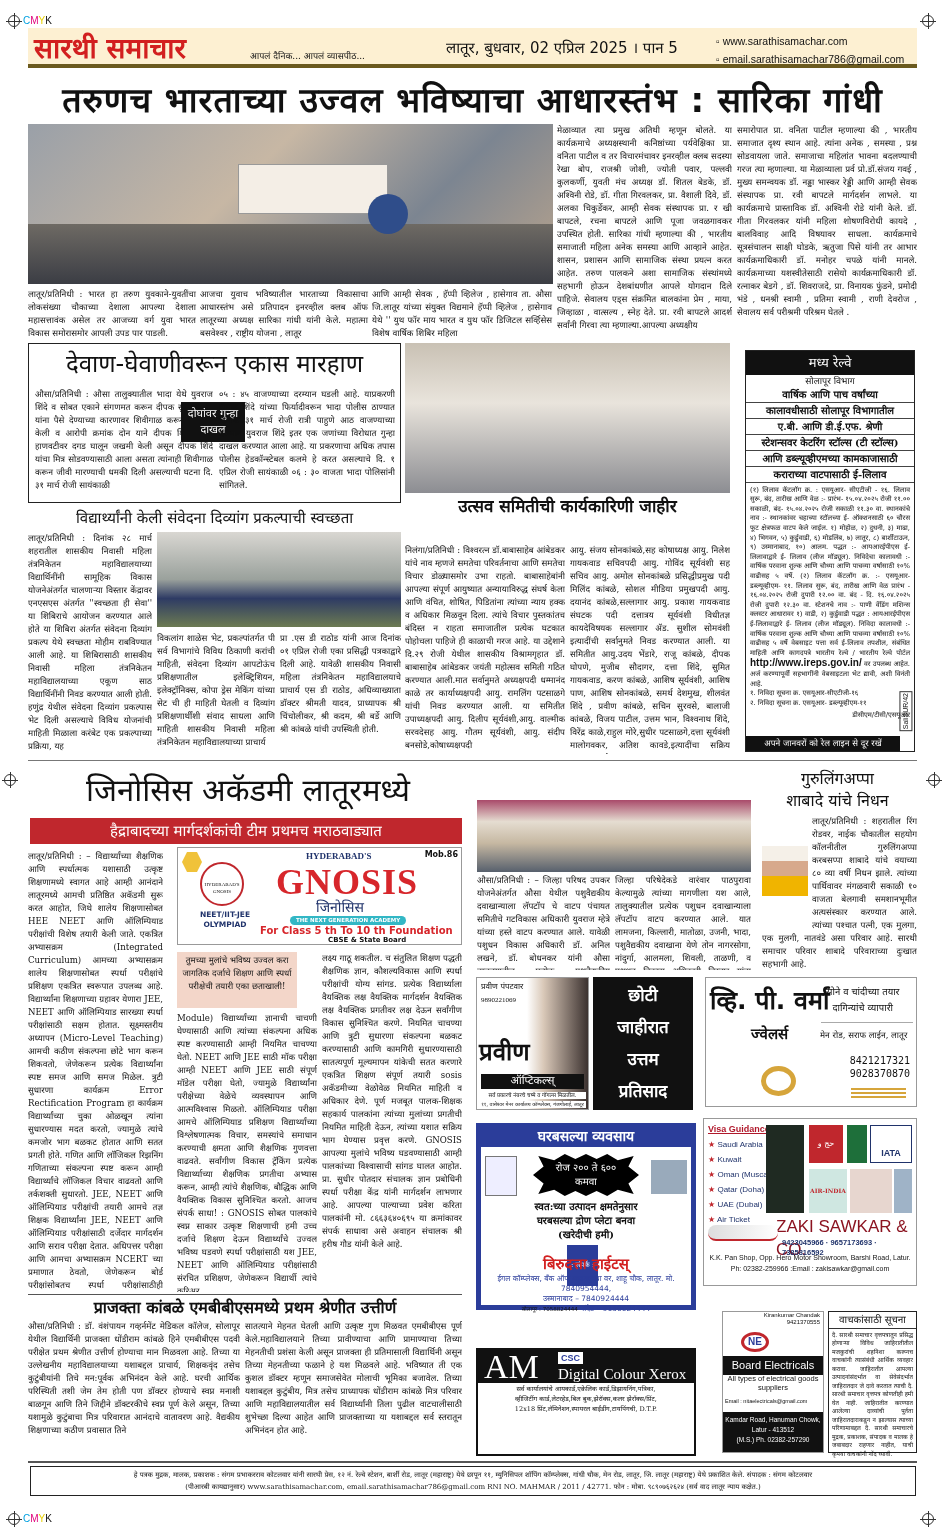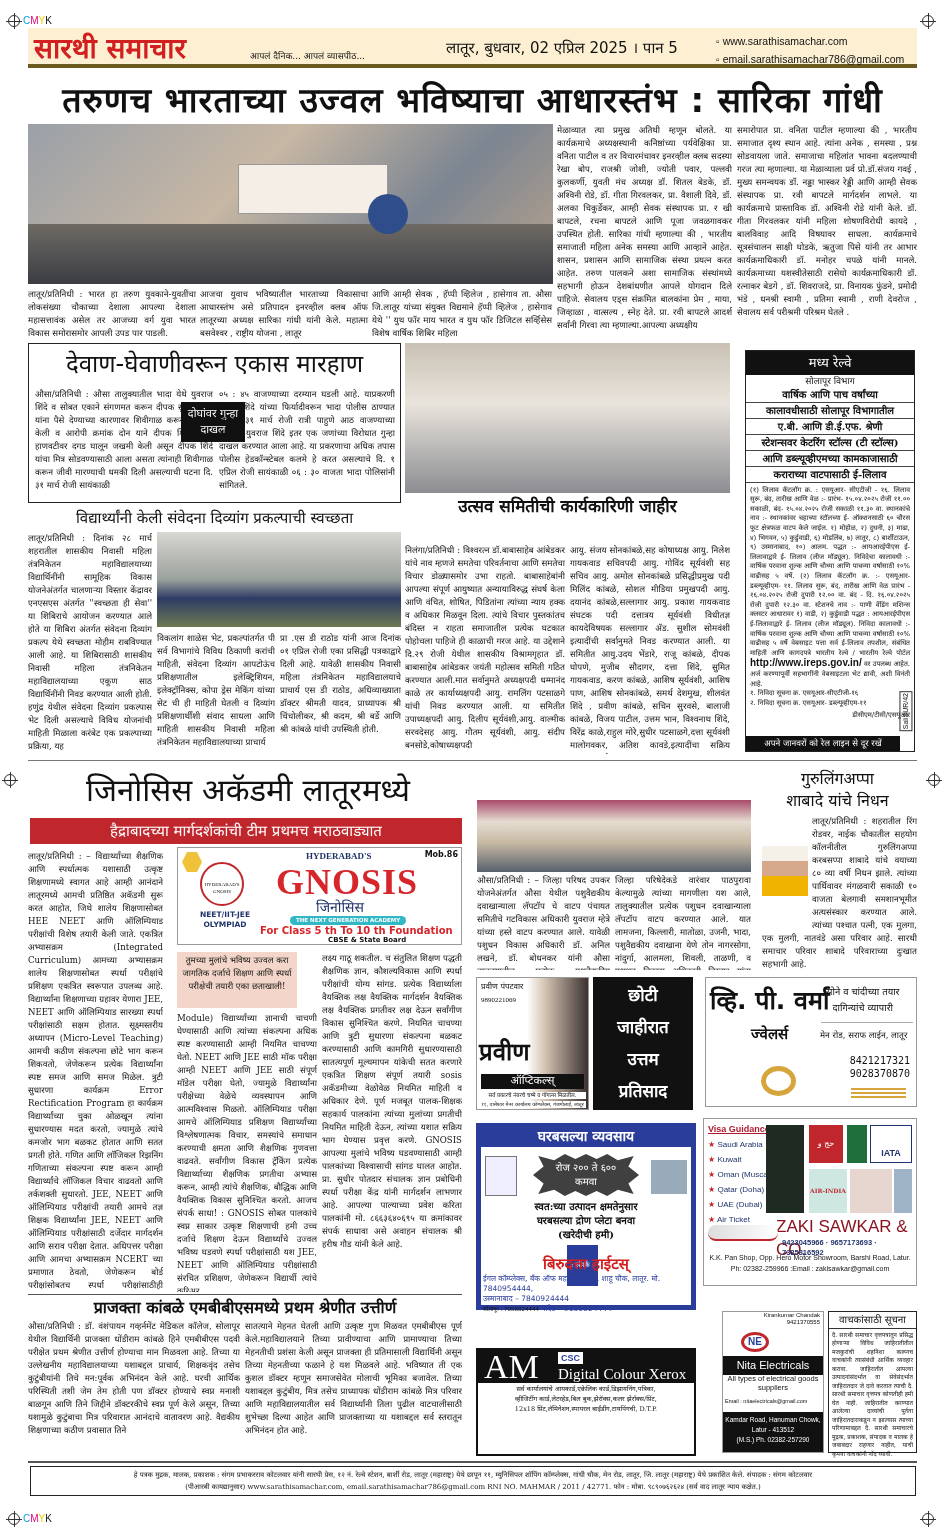--- a/index.html
+++ b/index.html
@@ -168,31 +168,31 @@
   <div style="position:absolute;right:6px;top:76px;font-size:10px;font-family:'DejaVu Sans Mono',monospace;line-height:13px">
     <div>8421217321</div>
     <div>9028370870</div>
   </div>
   <div style="position:absolute;left:55px;top:88px;width:35px;height:30px;border:5px solid #d6a53b;border-radius:50%"></div>
   <div style="position:absolute;left:145px;top:110px;width:55px;height:12px;background:repeating-linear-gradient(180deg,#d6a53b 0 2px,transparent 2px 4px)"></div>
 </div>
 
 <div class="abs" style="left:476px;top:1123px;width:220px;height:187px;background:#fff;border:5px solid #2b3d9a">
   <div style="background:#2b3d9a;color:#fff;text-align:center;font-size:14px;font-weight:bold;font-family:'DejaVu Sans',sans-serif;margin:-1px -1px 0;height:20px;line-height:18px">घरबसल्या व्यवसाय</div>
-  <div style="position:absolute;left:52px;top:26px;width:106px;height:42px;background:#404040;color:#fff;text-align:center;font-size:10px;line-height:14px;padding:7px 14px;clip-path:polygon(0 50%,10% 30%,5% 5%,20% 15%,30% 0,40% 12%,50% 0,60% 12%,70% 0,80% 15%,95% 5%,90% 30%,100% 50%,90% 70%,95% 95%,80% 85%,70% 100%,60% 88%,50% 100%,40% 88%,30% 100%,20% 85%,5% 95%,10% 70%)">रोज २०० ते ६०० कमवा</div>
+  <div style="position:absolute;left:52px;top:26px;width:106px;height:42px;background:#000000;color:#fff;text-align:center;font-size:10px;line-height:14px;padding:7px 14px;clip-path:polygon(0 50%,10% 30%,5% 5%,20% 15%,30% 0,40% 12%,50% 0,60% 12%,70% 0,80% 15%,95% 5%,90% 30%,100% 50%,90% 70%,95% 95%,80% 85%,70% 100%,60% 88%,50% 100%,40% 88%,30% 100%,20% 85%,5% 95%,10% 70%)">रोज २०० ते ६०० कमवा</div>
   <div style="position:absolute;left:4px;top:28px;width:32px;height:40px;border:1px solid #777;background:#eef"></div>
   <div style="position:absolute;right:4px;top:32px;width:36px;height:34px;background:#9ab"></div>
   <div style="position:absolute;left:0;right:0;top:72px;text-align:center;font-size:10px;font-weight:bold;line-height:14px">
     <div>स्वत:च्या उत्पादन क्षमतेनुसार</div>
     <div>घरबसल्या द्रोण प्लेटा बनवा</div>
     <div>(खरेदीची हमी)</div>
   </div>
   <div style="position:absolute;left:86px;top:117px;background:#2b3d9a;color:#fff;font-size:7px;padding:16px 4px">: संपर्क :</div>
   <div style="position:absolute;left:0;right:0;top:126px;text-align:center;color:#d21f1f;font-size:15px;font-weight:bold;font-family:'DejaVu Sans',sans-serif">बिरुदत्ता हाईटस्</div>
-  <div style="position:absolute;left:2px;right:2px;top:146px;text-align:left;color:#2b3d9a;font-size:7.5px;line-height:10px;font-family:'DejaVu Sans',sans-serif">
+  <div style="position:absolute;left:2px;right:2px;top:146px;text-align:center;color:#2b3d9a;font-size:7.5px;line-height:10px;font-family:'DejaVu Sans',sans-serif">
     <div>ईगल कॉम्प्लेक्स, बँक ऑफ महाराष्ट्रच्या वर, शाहू चौक, लातूर. मो. 7840954444,</div>
     <div>उस्मानाबाद – 7840924444</div>
     <div><span style="font-size:5.5px;color:#111">सोलापूर : 7058824444</span> <span>नांदेड – 9156024444</span></div>
   </div>
 </div>
 
 <div class="abs" style="left:476px;top:1348px;width:220px;height:108px;background:#fff;border:2px solid #111">
   <div style="background:#111;color:#fff;height:33px;position:relative">
     <div style="position:absolute;left:6px;top:-6px;font-size:34px;font-family:'Liberation Serif',serif">AM</div>
     <div style="position:absolute;left:80px;top:2px;background:#fff;color:#2b3d9a;font-size:9px;font-weight:bold;padding:0 3px;font-family:'Liberation Sans',sans-serif">CSC</div>
@@ -230,21 +230,21 @@
     <div>Ph: 02382-259966 :Email : zakisawkar@gmail.com</div>
   </div>
 </div>
 
 <div class="abs" style="left:722px;top:1311px;width:102px;height:142px;border:1px solid #999;font-family:'Liberation Sans',sans-serif">
   <div style="text-align:right;font-size:6px;padding-right:3px;line-height:7px">
     <div>Kirankumar Chandak</div>
     <div>9421370555</div>
   </div>
   <div style="position:absolute;left:18px;top:20px;width:28px;height:20px;border:3px solid #c0272d;border-radius:50%;color:#2b3d9a;font-weight:bold;font-size:10px;text-align:center;line-height:14px">NE</div>
-  <div class="inv" style="position:absolute;left:0;right:0;top:44px;font-size:11px;text-align:center;padding:2px 0">Nita Electricals</div>
+  <div class="inv" style="position:absolute;left:0;right:0;top:44px;font-size:11px;text-align:center;padding:2px 0">Board Electricals</div>
   <div style="position:absolute;left:2px;right:2px;top:62px;text-align:center;font-size:7.5px;line-height:9px">All types of electrical goods suppliers</div>
   <div style="position:absolute;left:2px;right:2px;top:86px;font-size:5.5px">Email : nitaelectricals@gmail.com</div>
   <div class="inv" style="position:absolute;left:0;right:0;bottom:0;height:40px;font-size:6.5px;text-align:center;line-height:10px;padding-top:3px">
     <div>Kamdar Road, Hanuman Chowk, Latur - 413512</div>
     <div>(M.S.) Ph. 02382-257290</div>
   </div>
 </div>
 
 <div class="abs box" style="left:828px;top:1311px;width:89px;height:142px;border-width:1px">
   <div style="text-align:center;font-size:10px;border-bottom:1px solid #333;padding:1px 0">वाचकांसाठी सूचना</div>

